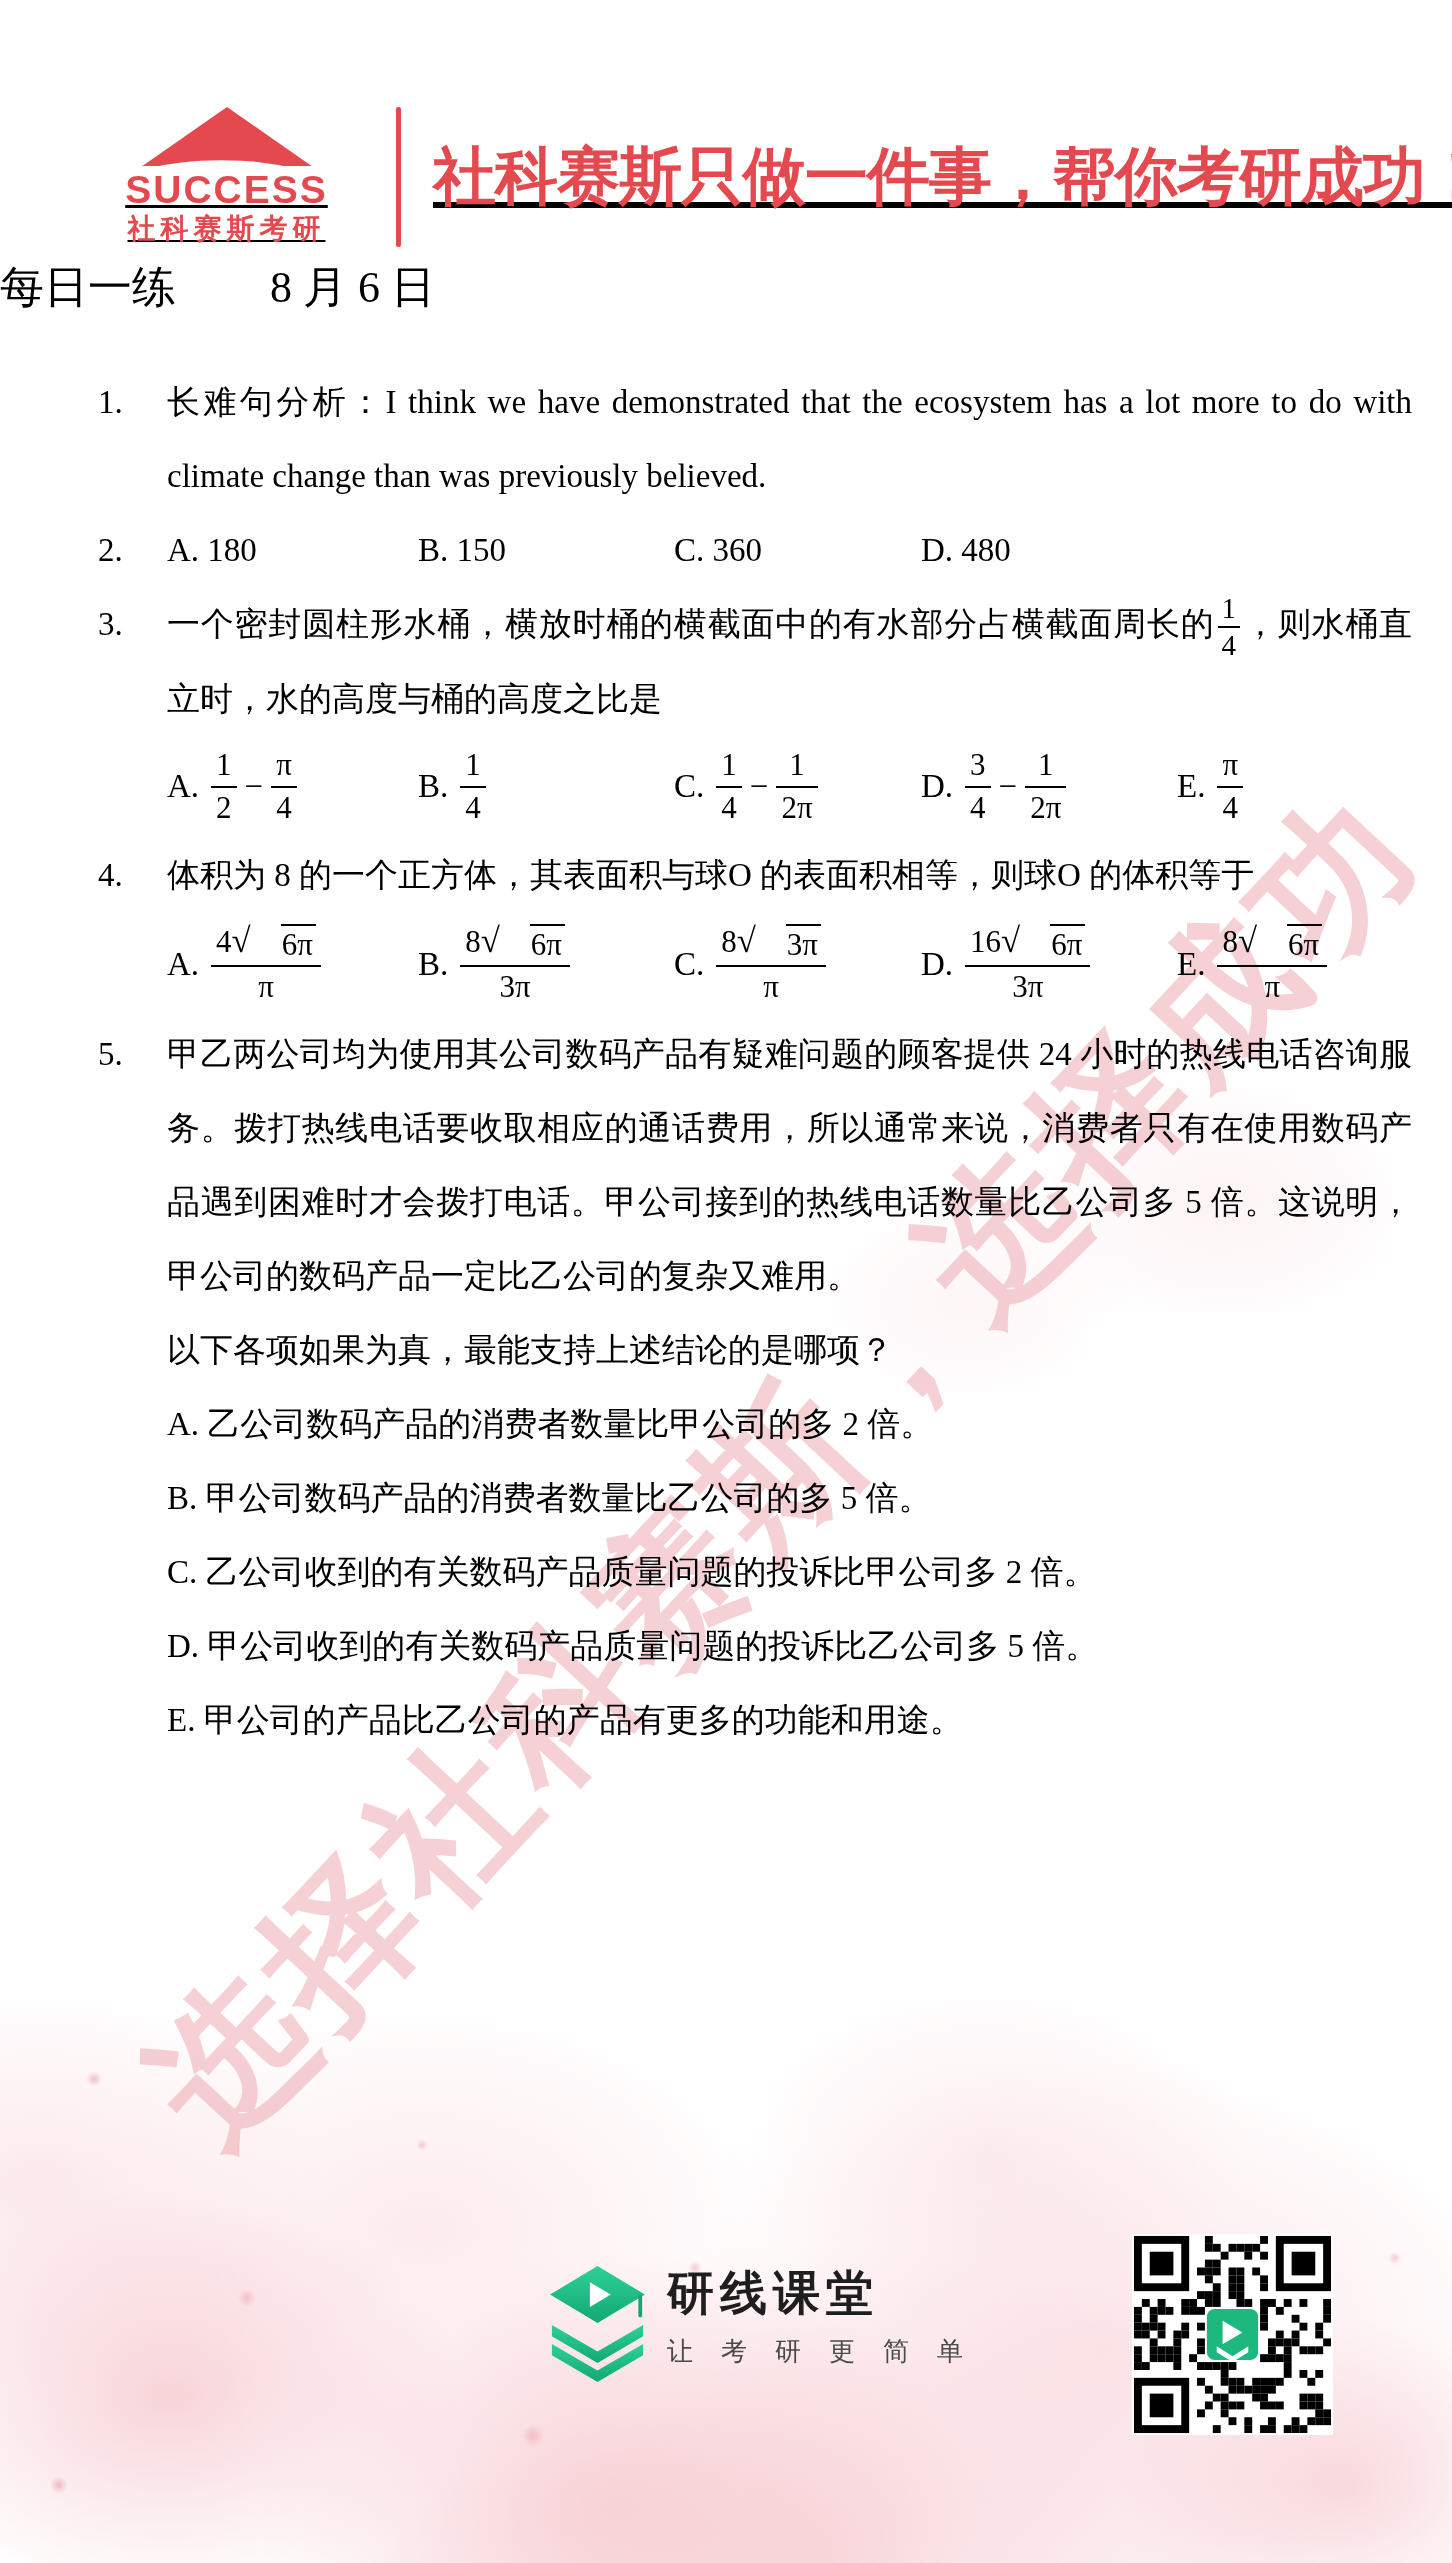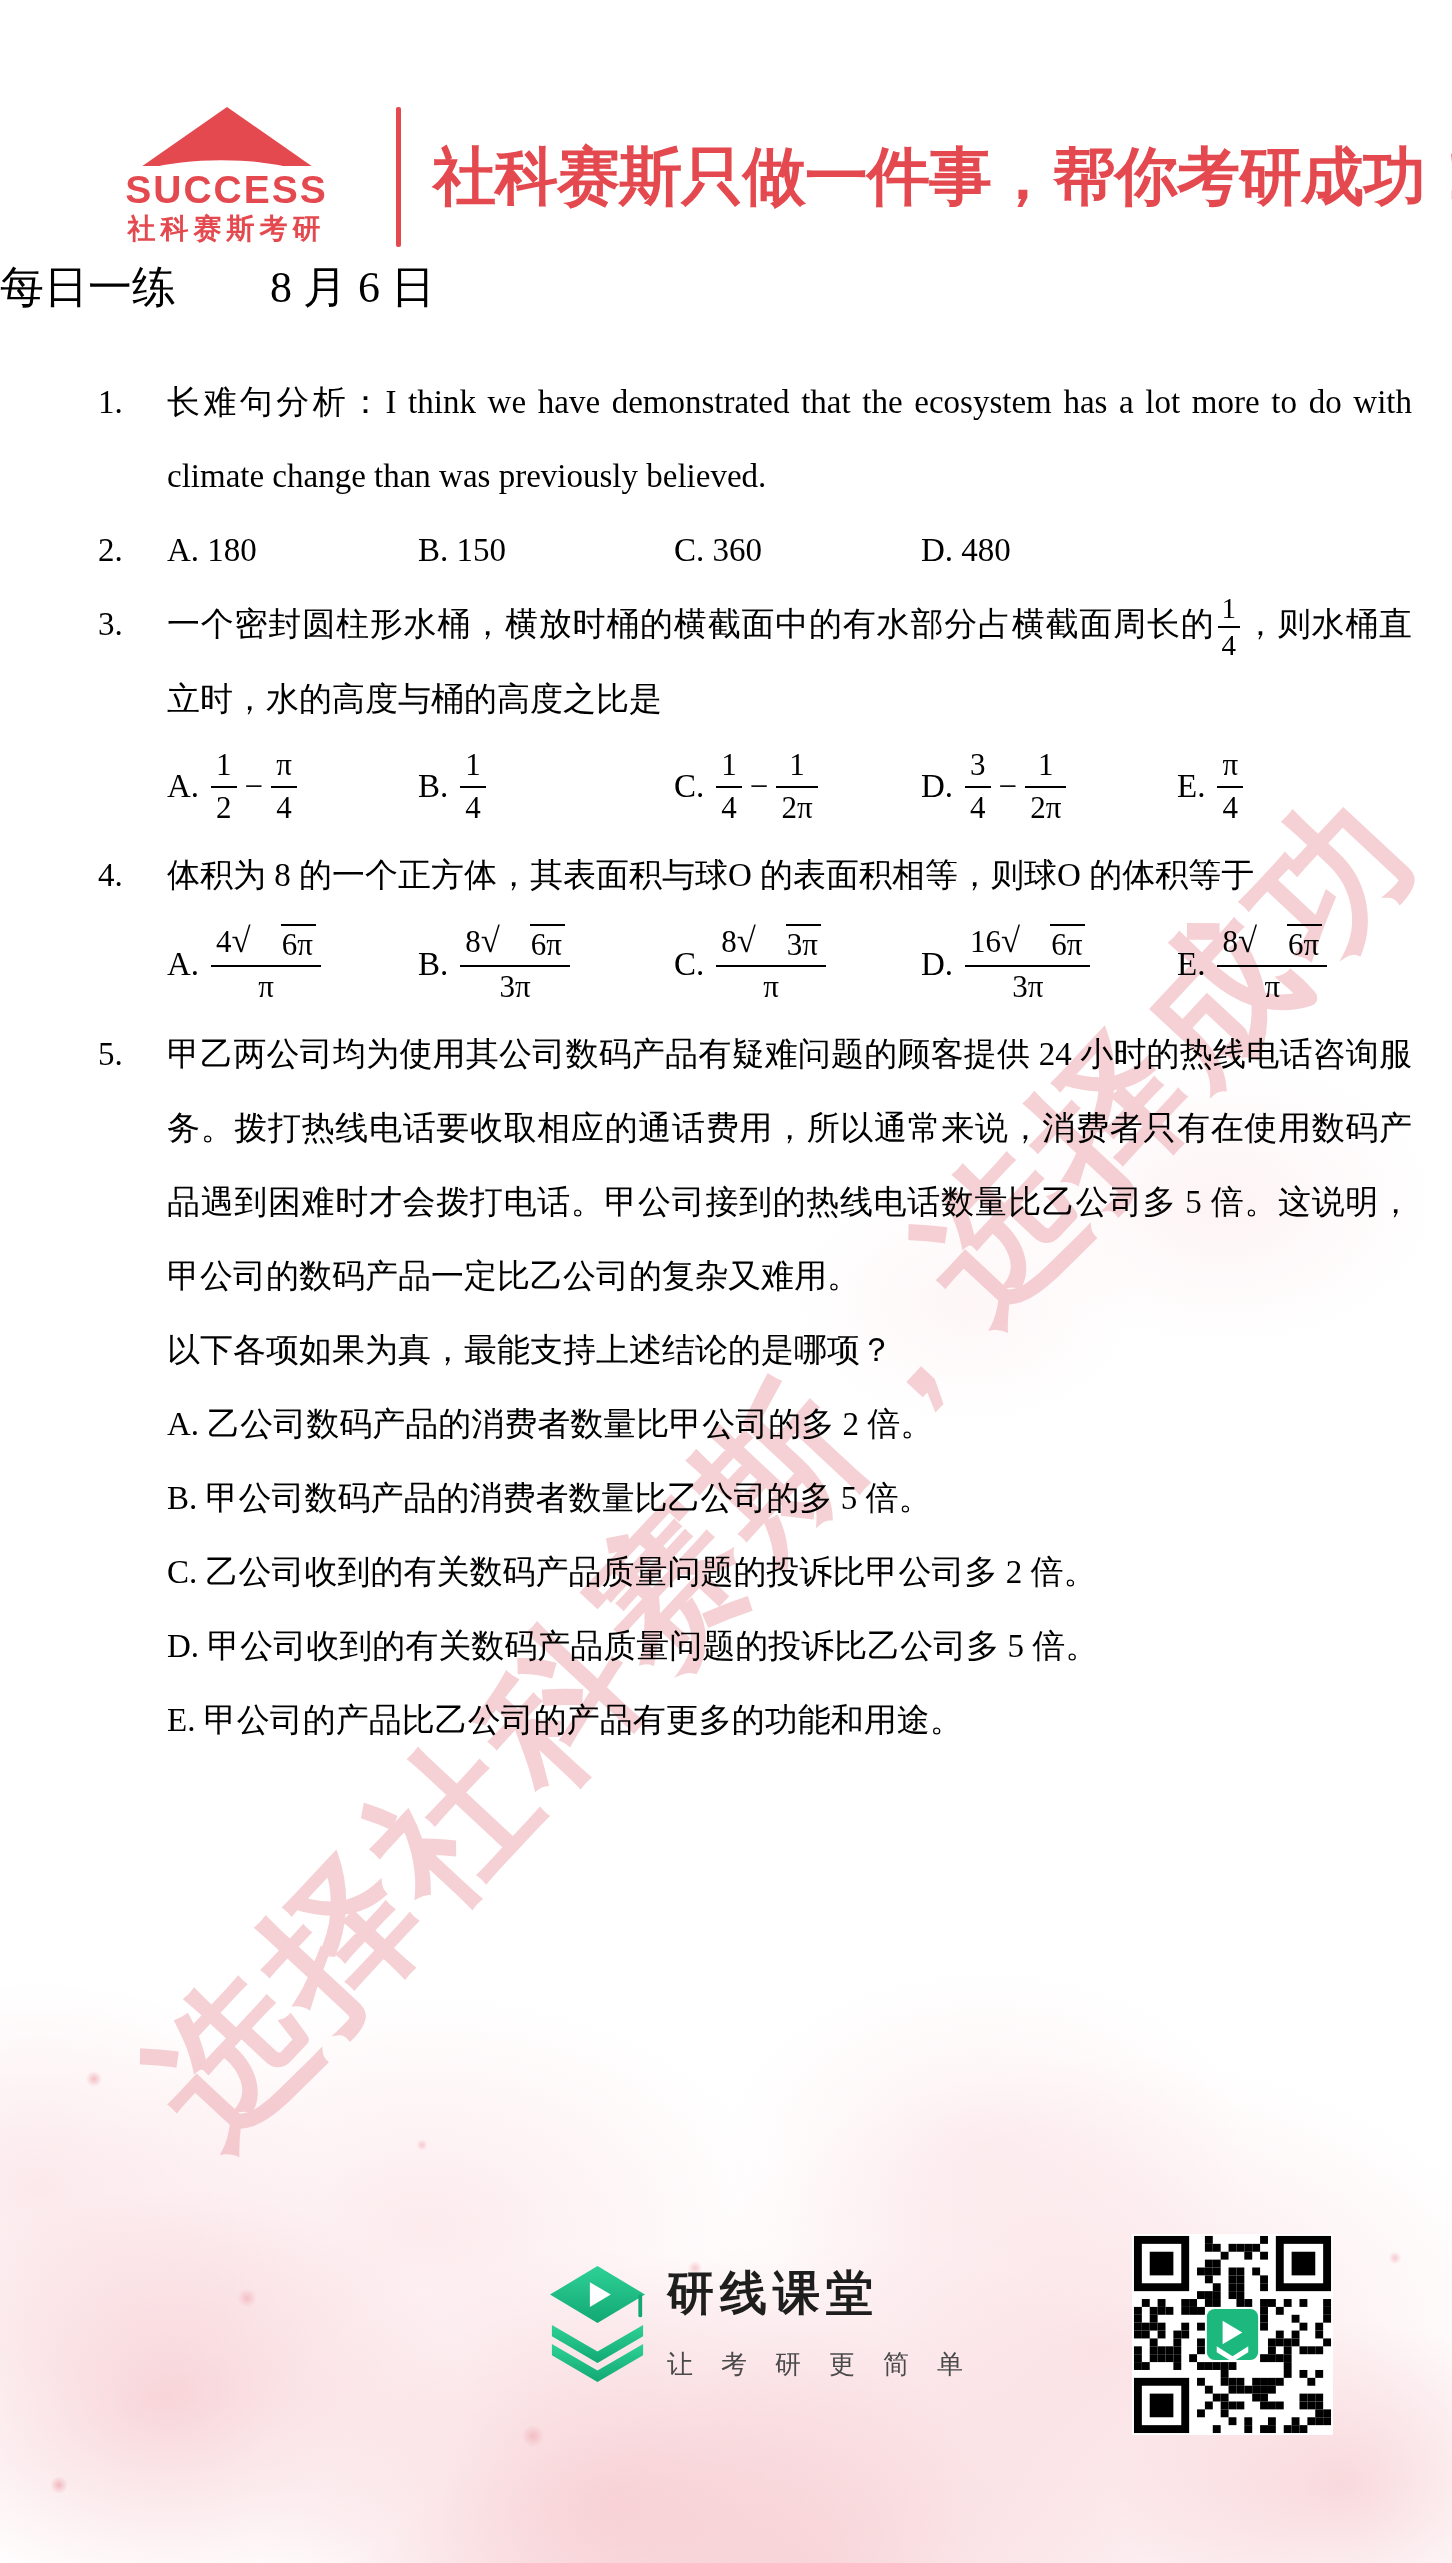--- a/index.html
+++ b/index.html
@@ -22,21 +22,21 @@
     radial-gradient(circle 14px at 533px 2436px, rgba(228,130,144,.5), transparent 80%),
     radial-gradient(circle 8px at 1395px 2258px, rgba(236,150,160,.5), transparent 80%),
     radial-gradient(circle 11px at 59px 2485px, rgba(228,130,144,.55), transparent 80%),
     radial-gradient(ellipse 296px 197px at 1223px 1203px, rgba(251,226,230,.40), transparent 72%),
     radial-gradient(ellipse 237px 168px at 966px 1302px, rgba(252,231,234,.38), transparent 72%);}
   
   .watermark{position:absolute;left:104px;top:2046px;z-index:1;font-family:"Liberation Sans",sans-serif;
     font-weight:700;font-size:153px;letter-spacing:8px;white-space:nowrap;color:rgba(233,150,160,.44);
     transform:rotate(-47deg);transform-origin:0 0;pointer-events:none;}
   
-  .header{position:absolute;top:107px;left:91px;right:16px;display:flex;align-items:center;z-index:2;}
+  .header{position:absolute;top:107px;left:91px;right:16px;display:flex;align-items:center;z-index:2;text-decoration:underline;}
   .logo{width:271px;text-align:center;flex:0 0 auto;}
   .logo-roof{display:block;margin:0 auto 2px;}
   .logo-brand{font-family:"Liberation Sans",sans-serif;font-weight:700;font-size:39px;color:#E4494F;
     letter-spacing:2px;line-height:1.05;}
   .logo-sub{font-family:"Liberation Sans",sans-serif;font-weight:700;font-size:28px;color:#E4494F;
     letter-spacing:5px;line-height:1.3;}
   .hdivider{width:5px;height:140px;background:#E4494F;border-radius:2px;margin:0 32px 0 34px;flex:0 0 auto;}
   .slogan{font-family:"Liberation Sans",sans-serif;font-weight:800;font-size:63px;color:#E4494F;
     letter-spacing:-1px;white-space:nowrap;}
   
@@ -62,21 +62,21 @@
   .sq{display:inline-flex;align-items:flex-start;}
   .sq .r{font-size:1.12em;line-height:1;margin-right:-2px;}
   .sq .v{border-top:2.5px solid #000;line-height:1.15;padding:1px 3px 0 1px;margin-left:32px;}
   .q5opt{text-align:left;}
   
   .footer{position:absolute;top:2266px;left:550px;display:flex;align-items:flex-start;z-index:2;}
   .flogo{margin-right:22px;}
   .ftext .fname{font-family:"Liberation Sans",sans-serif;font-size:47px;font-weight:700;color:#1e1e1e;
     letter-spacing:6px;line-height:1.15;}
   .ftext .ftag{font-family:"Liberation Sans",sans-serif;font-size:26px;color:#4a4a4a;
-    letter-spacing:28px;margin-top:27px;white-space:nowrap;}
+    letter-spacing:28px;margin-top:14px;white-space:nowrap;}
   .qr{position:absolute;top:2234px;left:1132px;width:201px;height:201px;z-index:2;}
 </style>
 </head>
 <body>
 
 <div class="page">
   <div class="bg-wash"></div>
   <div class="watermark">选择社科赛斯，选择成功</div>
 
   <div class="header">

